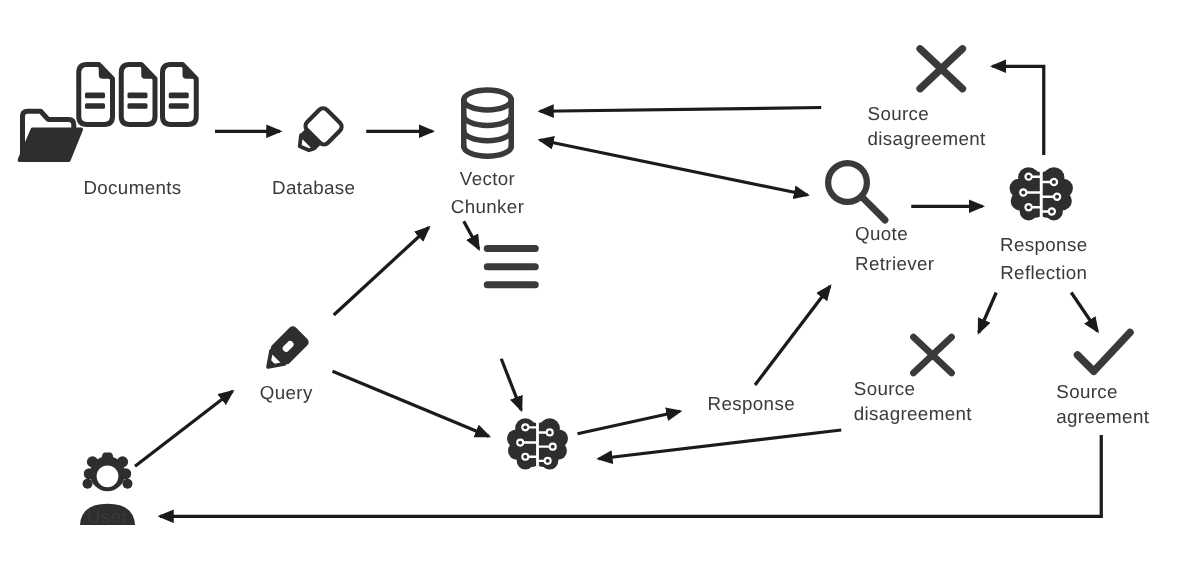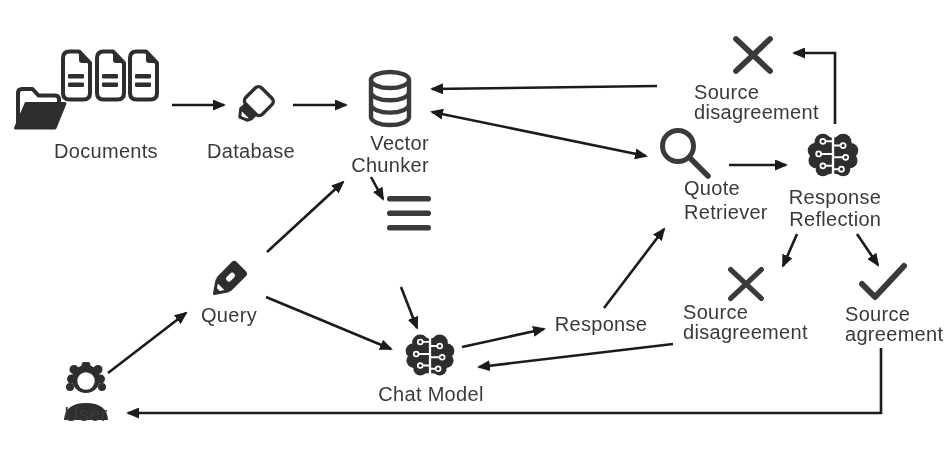--- a/index.html
+++ b/index.html
@@ -1,21 +1,21 @@
 <!DOCTYPE html>
 <html><head>
 <meta charset="utf-8">
 <style>
   html,body{margin:0;padding:0;background:#fff;}
   #canvas{position:relative;width:945px;height:459px;background:#ffffff;overflow:hidden;
           font-family:"Liberation Sans",sans-serif;}
   .node{position:absolute;}
-  .lbl{position:absolute;font-size:20px;color:#3a3a3a;letter-spacing:.3px;
+  .lbl{position:absolute;font-size:15px;color:#3a3a3a;letter-spacing:.3px;
        line-height:20px;white-space:nowrap;}
-  .center{transform:translateX(-50%);text-align:right;}
+  .center{transform:translateX(-50%);text-align:center;}
   svg{display:block;}
 </style>
 </head>
 <body>
 
 <div id="canvas">
 
   <svg width="0" height="0" style="position:absolute">
     <defs>
       <g id="brain-sym">
@@ -173,21 +173,20 @@
       <path d="M2 58 Q3 41 24 41 Q45 41 46 58 Z"></path>
     </svg>
   </div>
   <div class="lbl center" style="left:86px;top:404px">User</div>
 
   <div class="node" style="left:404px;top:332px">
     <svg width="52" height="49" viewBox="0 0 64 60">
       <use href="#brain-sym"></use>
     </svg>
   </div>
-  <div class="lbl center" style="left:431px;top:384px">Chat Model</div>
 
   <div class="lbl center" style="left:601px;top:314px">Response</div>
 
   <div class="node" style="left:658px;top:126px">
     <svg width="56" height="56" viewBox="0 0 56 56" fill="none" stroke="#3a3a3a">
       <circle cx="20" cy="20" r="15.5" stroke-width="5"></circle>
       <line x1="31.5" y1="31.5" x2="50" y2="50" stroke-width="5.5" stroke-linecap="round"></line>
     </svg>
   </div>
   <div class="lbl" style="left:684px;top:176px;line-height:24px">

